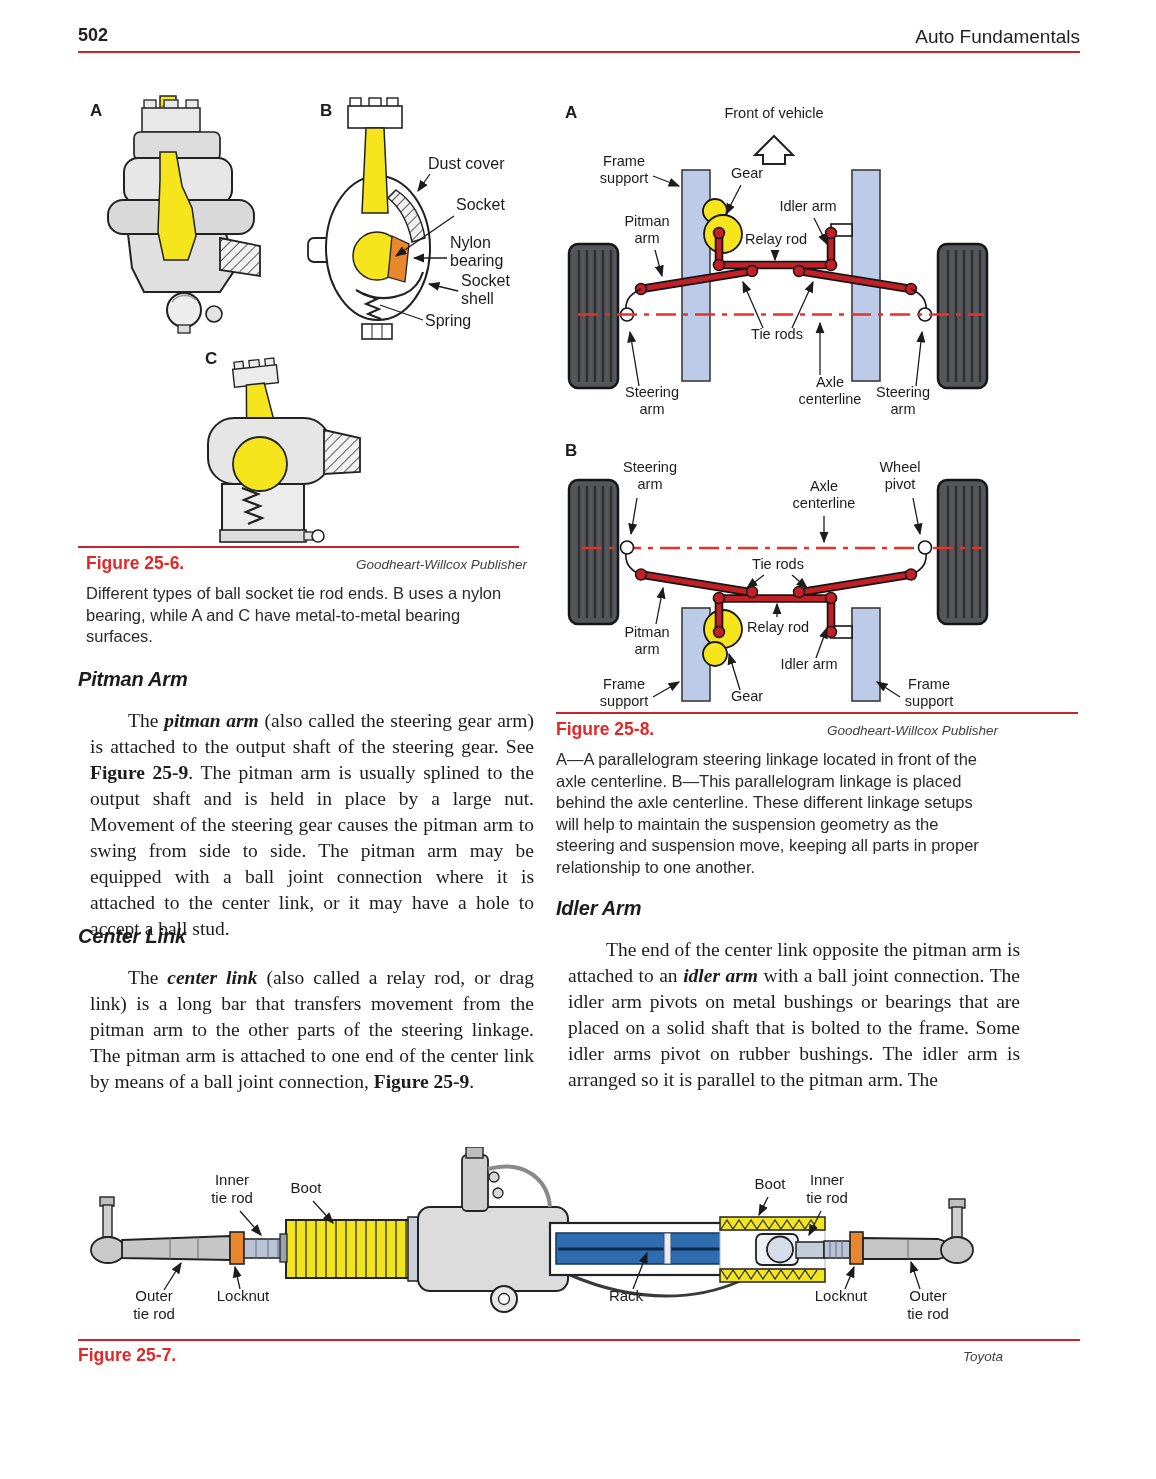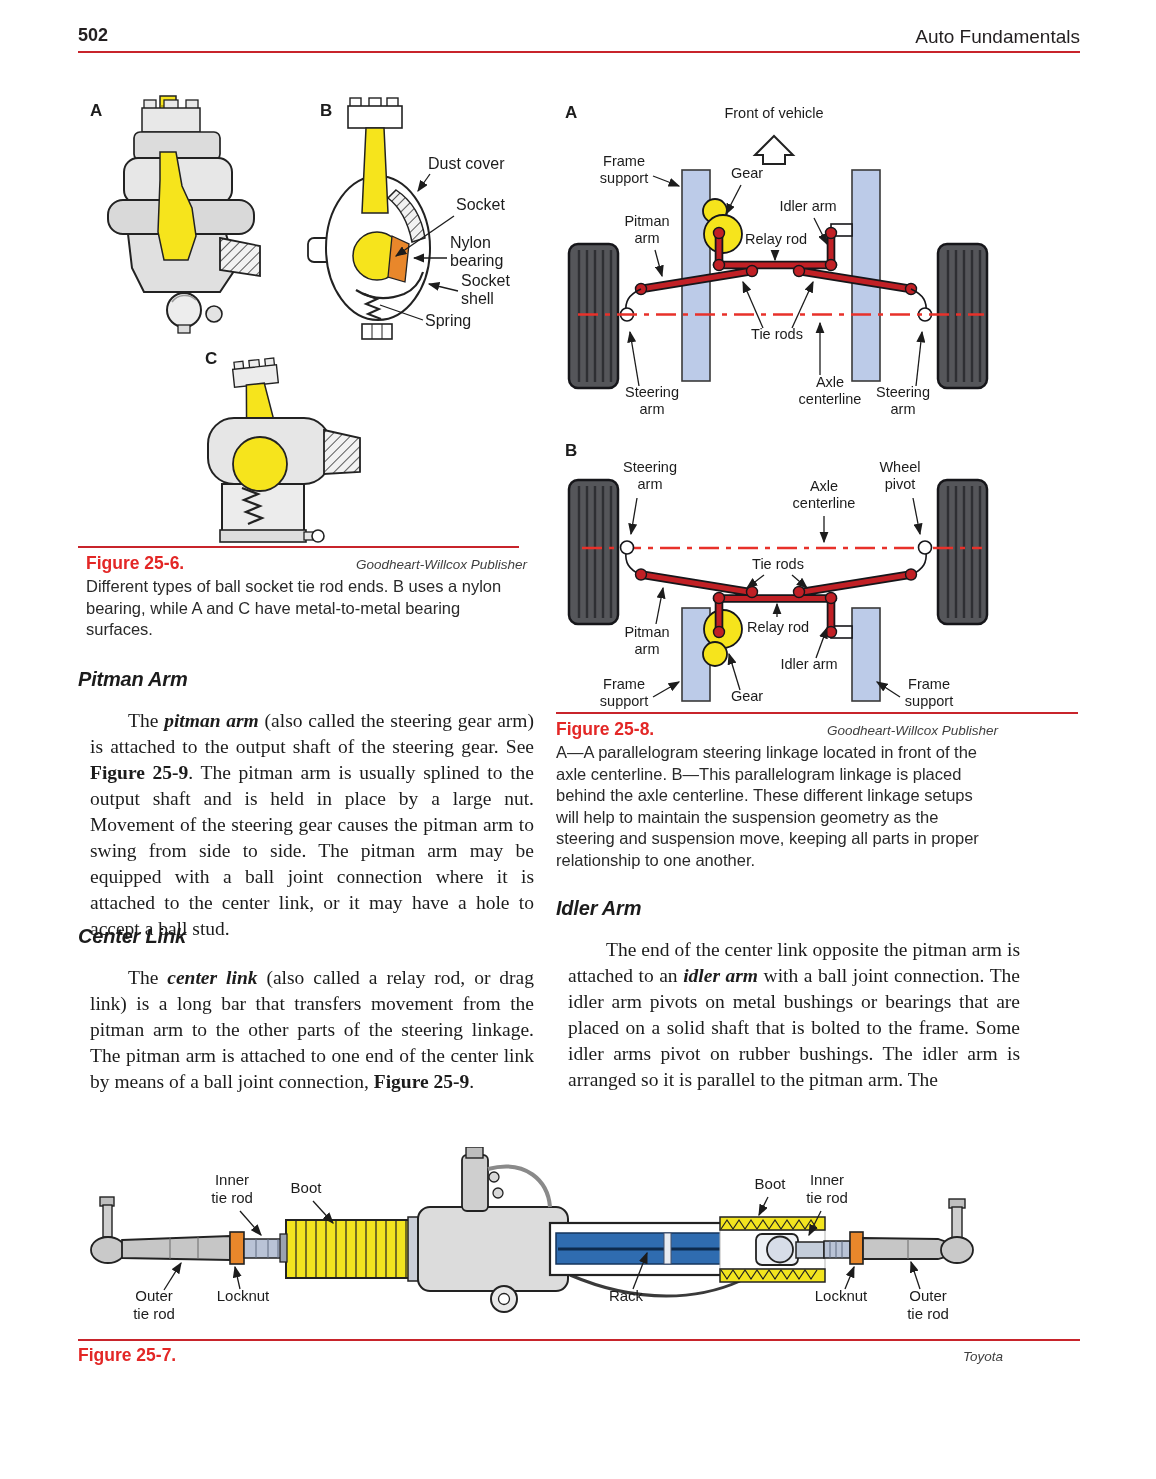--- a/index.html
+++ b/index.html
@@ -11,21 +11,21 @@
   .sec{position:absolute;margin:0;font-family:"Liberation Sans",sans-serif;
        font-style:italic;font-weight:bold;font-size:20px;letter-spacing:-0.2px;color:#1c1c1c}
   .body-p{position:absolute;margin:12px;font-family:"Liberation Serif",serif;
           font-size:19.5px;line-height:26px;text-align:justify;text-indent:38px;color:#1c1c1c}
   .bi{font-weight:bold;font-style:italic}
   .b{font-weight:bold}
   .cap{position:absolute}
   .cap-head{display:flex;justify-content:space-between;align-items:baseline}
   .cap-title{color:#e32726;font-weight:bold;font-size:17.5px}
   .cap-credit{font-style:italic;font-size:13.5px;color:#404040}
-  .cap-text{font-size:16.5px;line-height:21.5px;color:#2a2a2a;margin-top:2px}
+  .cap-text{font-size:16.5px;line-height:21.5px;color:#2a2a2a;margin-top:9px}
   svg{position:absolute}
   svg text{font-family:"Liberation Sans",sans-serif;fill:#1c1c1c}
   .lbl{font-size:14.5px}
   .lbl6{font-size:16px}
   .lbl7{font-size:15px}
   .tag{font-size:17px;font-weight:bold}
   .ldr{stroke:#1c1c1c;stroke-width:1.3;fill:none;marker-end:url(#ah)}
   .ldr2{stroke:#1c1c1c;stroke-width:1.3;fill:none}
   .bar{stroke:#16161a;stroke-width:8.6;stroke-linecap:round;fill:none}
   .barr{stroke:#c12025;stroke-width:5;stroke-linecap:round;fill:none}

